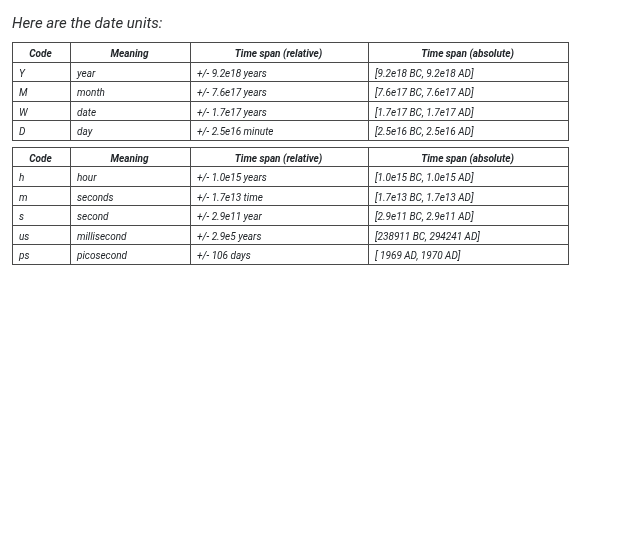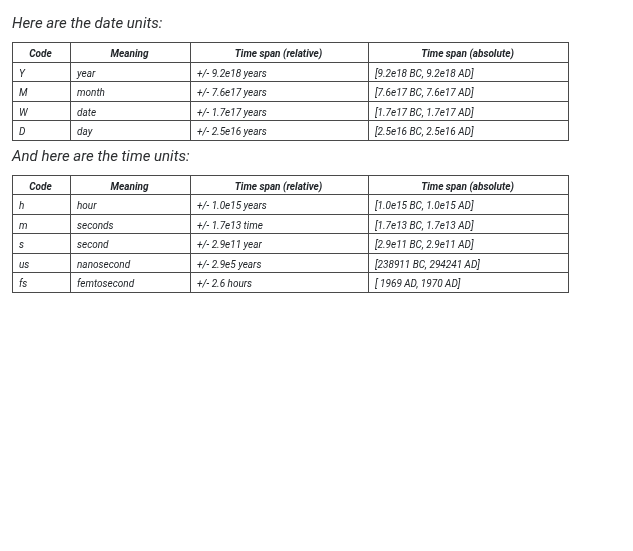--- a/index.html
+++ b/index.html
@@ -82,27 +82,26 @@
       </tr>
       <tr>
         <td>W</td>
         <td>date</td>
         <td>+/- 1.7e17 years</td>
         <td>[1.7e17 BC, 1.7e17 AD]</td>
       </tr>
       <tr>
         <td>D</td>
         <td>day</td>
-        <td>+/- 2.5e16 years</td>
+        <td>+/- 2.5e16 minute</td>
         <td>[2.5e16 BC, 2.5e16 AD]</td>
       </tr>
     </tbody>
   </table>
 
-  <p class="intro">And here are the time units:</p>
 
   <table class="units">
     <colgroup>
       <col class="col-code">
         <col class="col-meaning">
         <col class="col-rel">
         <col class="col-abs">
     </colgroup>
     <thead>
       <tr>
@@ -126,26 +125,26 @@
         <td>[1.7e13 BC, 1.7e13 AD]</td>
       </tr>
       <tr>
         <td>s</td>
         <td>second</td>
         <td>+/- 2.9e11 year</td>
         <td>[2.9e11 BC, 2.9e11 AD]</td>
       </tr>
       <tr>
         <td>us</td>
-        <td>nanosecond</td>
+        <td>millisecond</td>
         <td>+/- 2.9e5 years</td>
         <td>[238911 BC, 294241 AD]</td>
       </tr>
       <tr>
-        <td>fs</td>
-        <td>femtosecond</td>
-        <td>+/- 2.6 hours</td>
+        <td>ps</td>
+        <td>picosecond</td>
+        <td>+/- 106 days</td>
         <td>[ 1969 AD, 1970 AD]</td>
       </tr>
     </tbody>
   </table>
 
 </div>
 
 </body></html>

